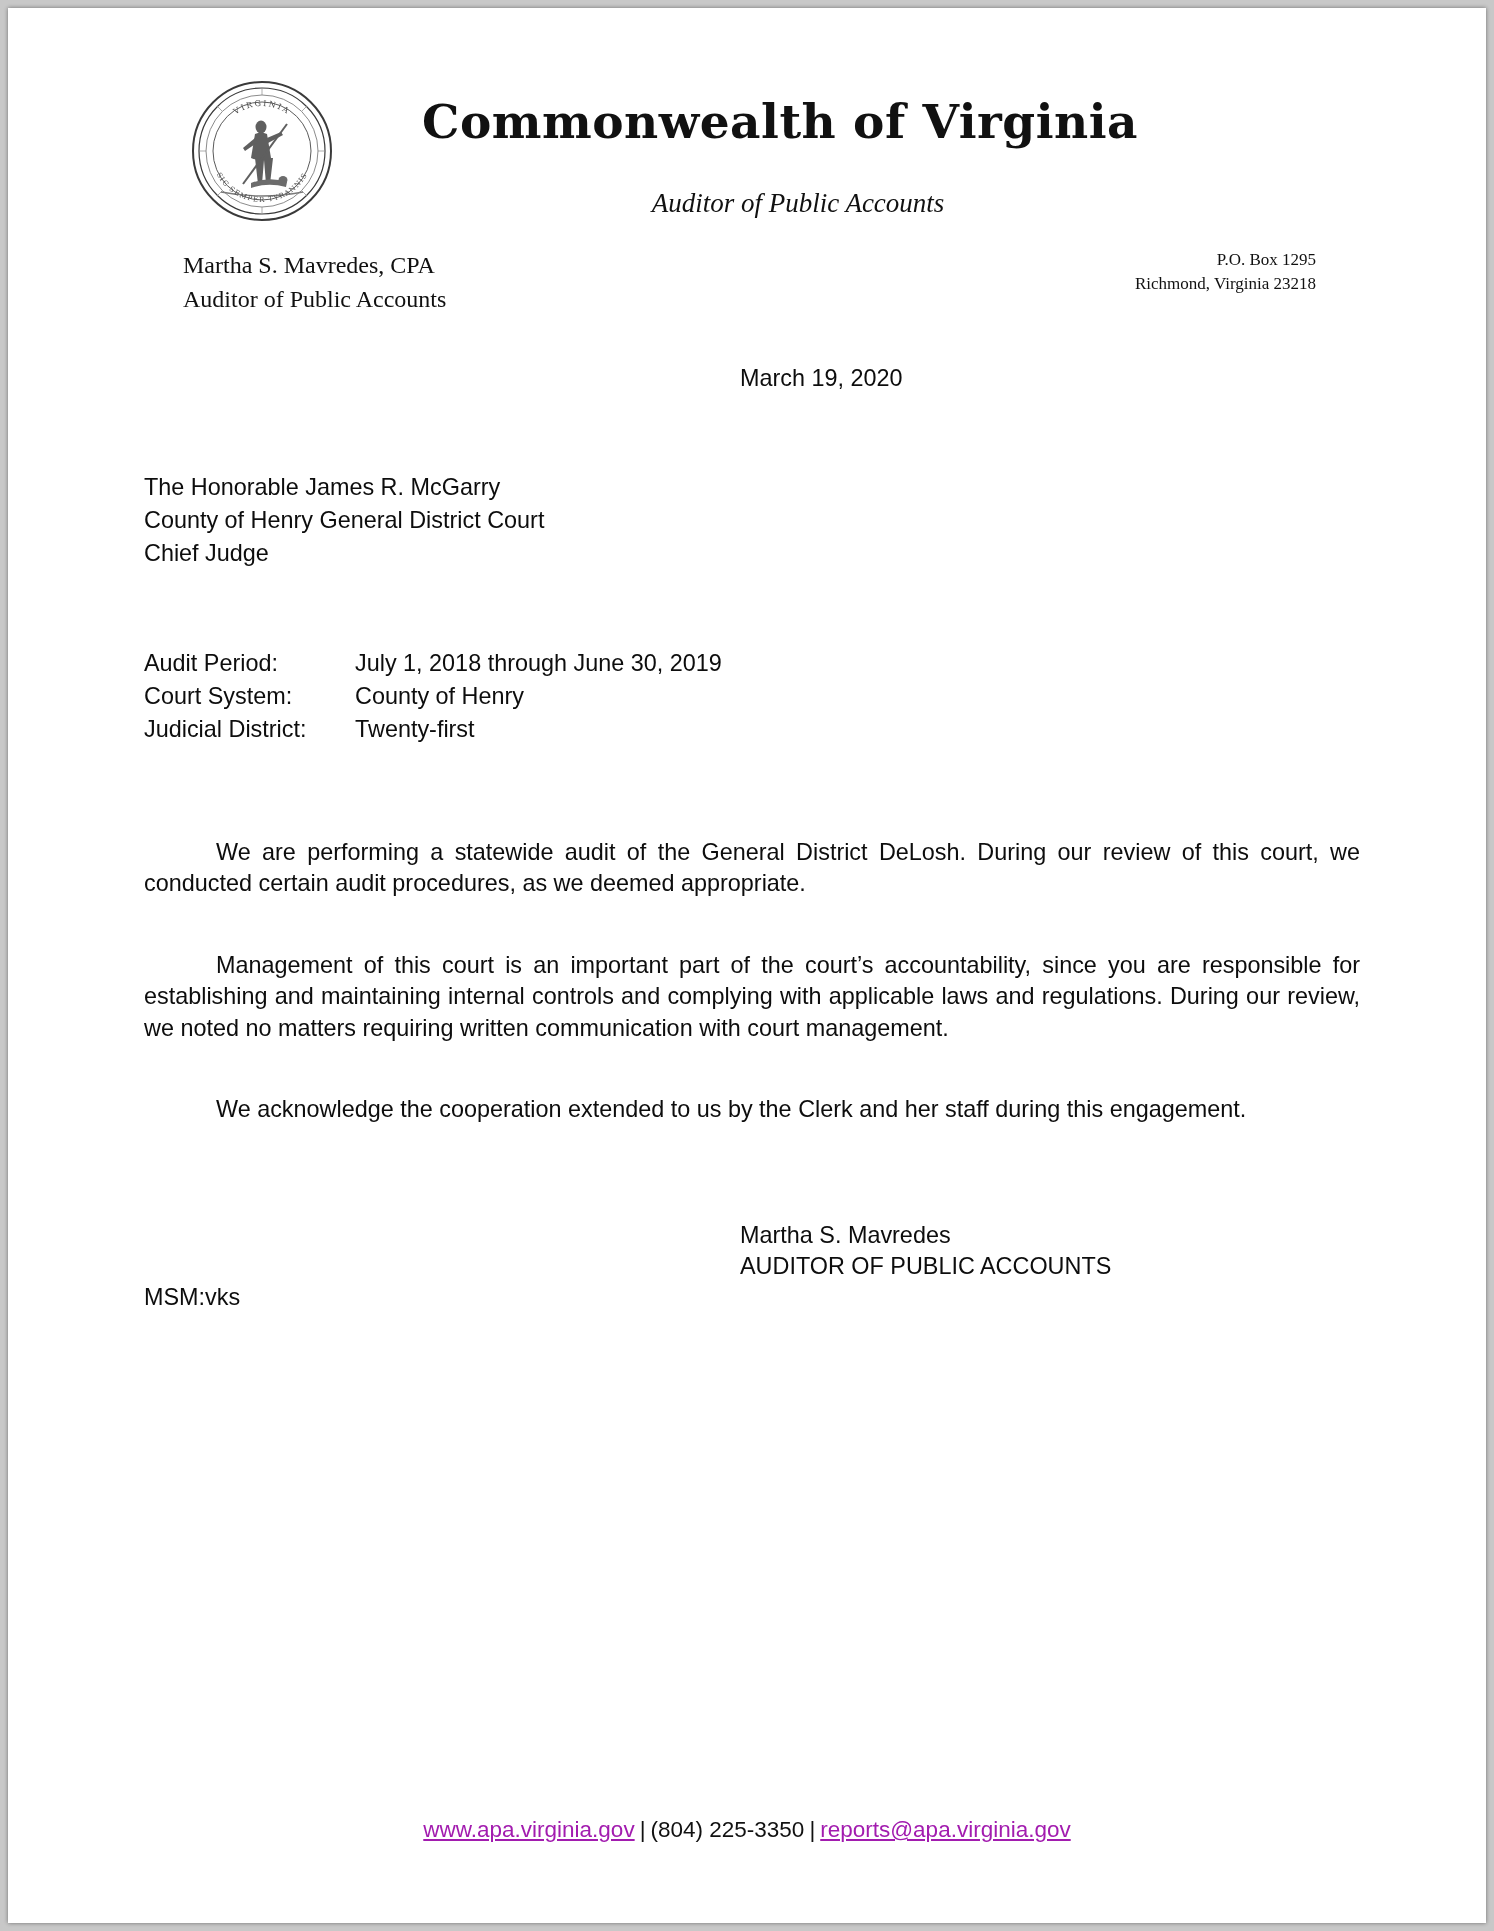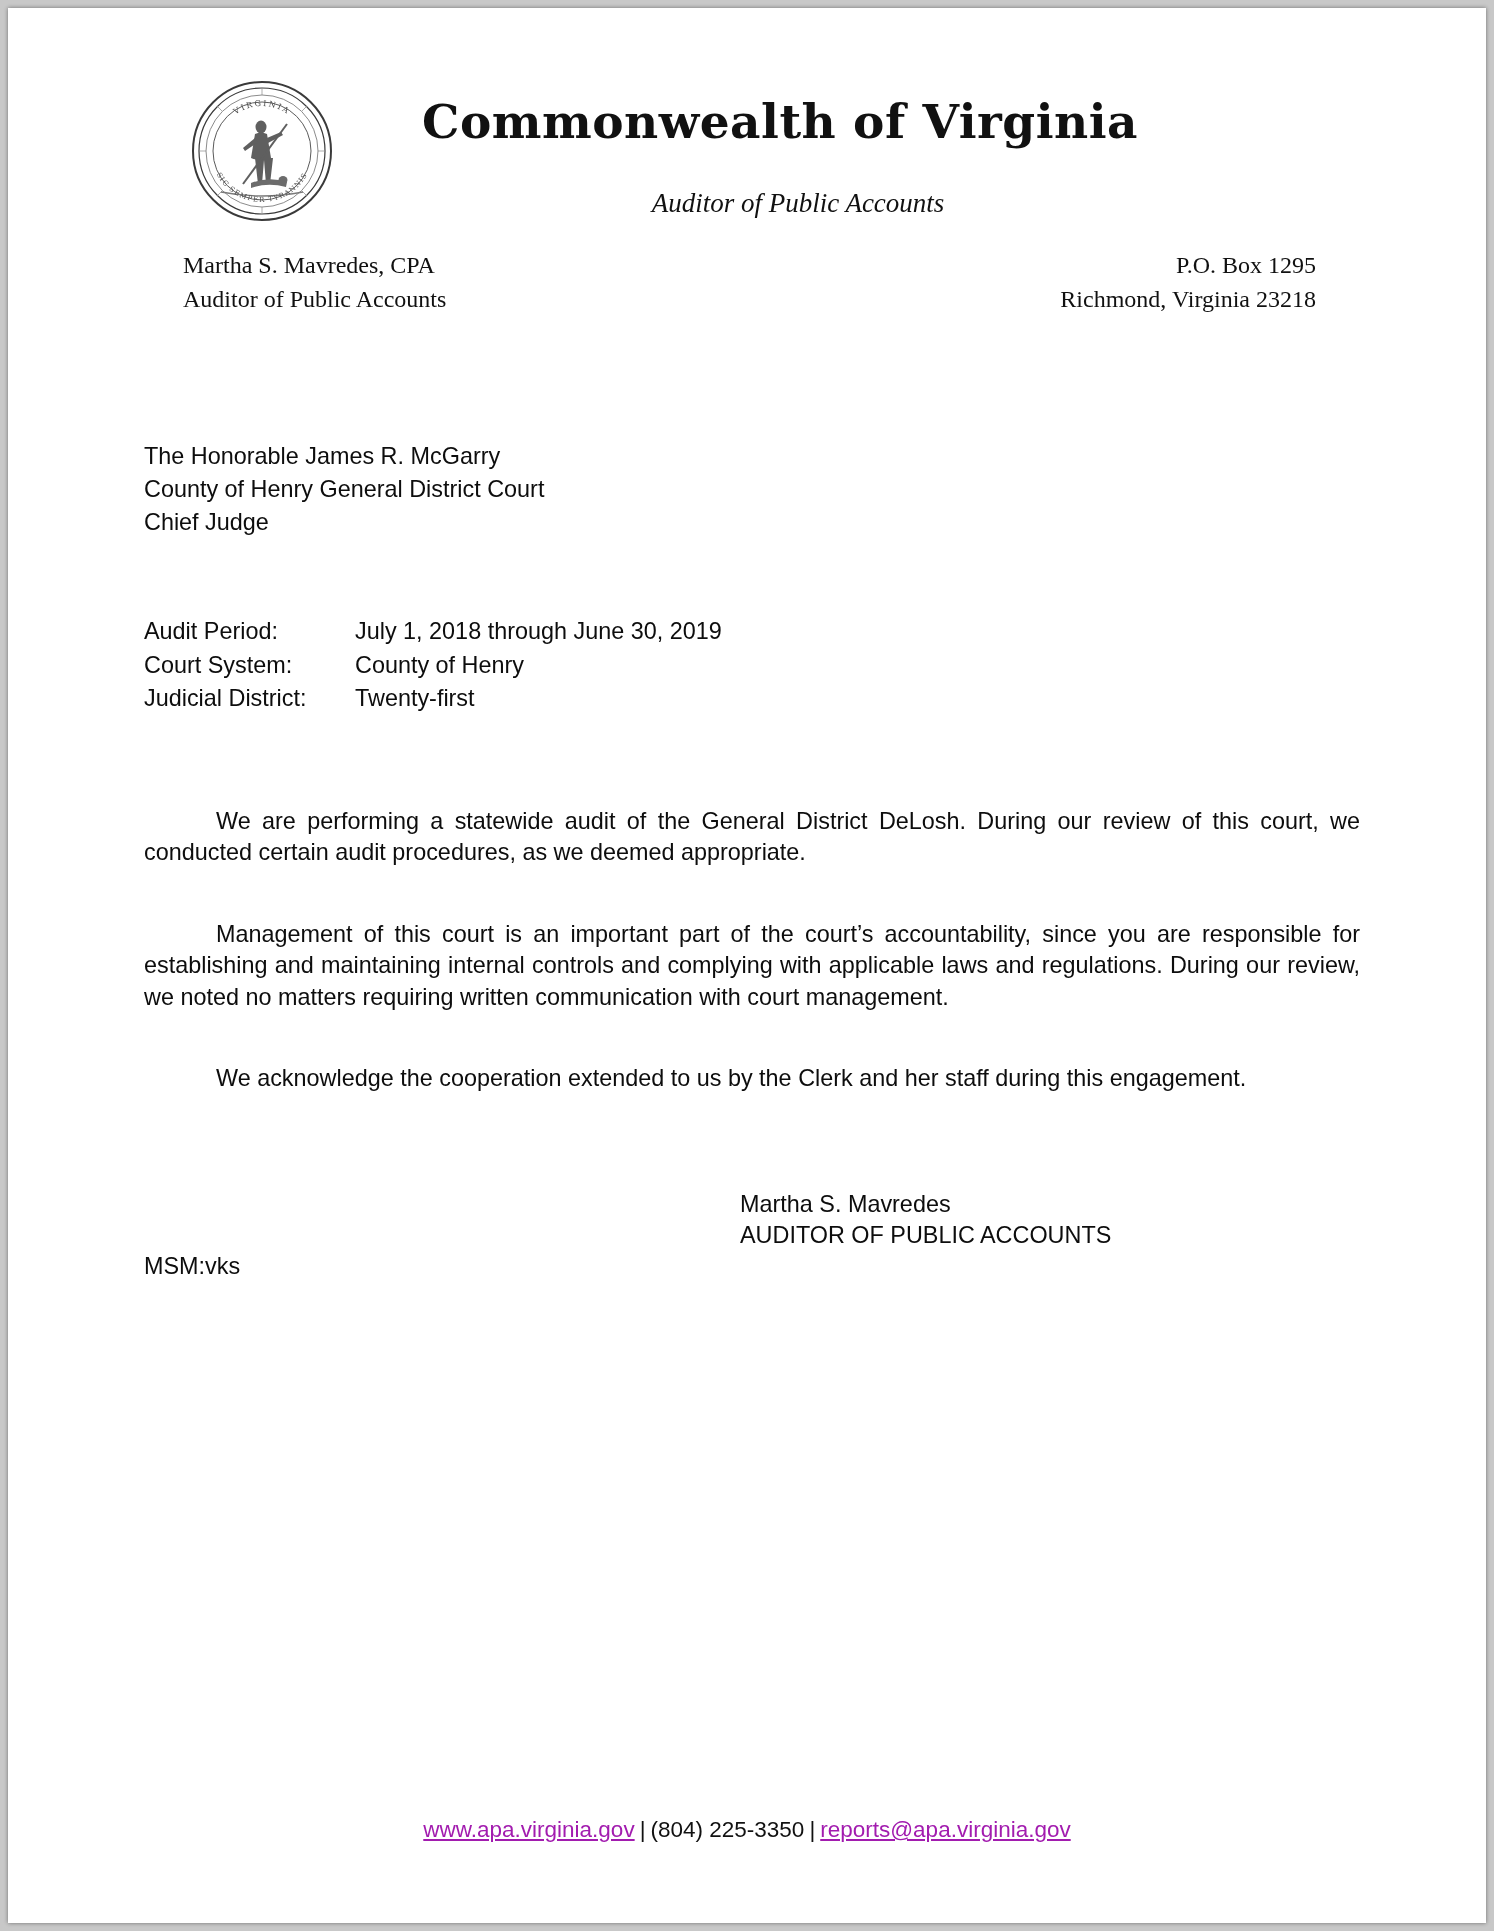--- a/index.html
+++ b/index.html
@@ -80,21 +80,21 @@
     font-size: 24px;
     line-height: 1.42;
     color: #111;
   }
   .lh-right {
     position: absolute;
     right: 170px;
     top: 240px;
     text-align: right;
     font-family: "Liberation Serif", serif;
-    font-size: 24px;
+    font-size: 17px;
     line-height: 1.42;
     color: #111;
     margin-left: 36px;
   }
 
   
   .body-area {
     position: absolute;
     left: 136px;
     top: 355px;
@@ -228,20 +228,21 @@
       </div>
 
       <div class="lh-right">
         <div>P.O. Box 1295</div>
         <div>Richmond, Virginia 23218</div>
       </div>
     </div>
 
     <div class="body-area">
 
+      <div class="date-line">March 19, 2020</div>
 
       <div class="addressee">
         <div>The Honorable James R. McGarry</div>
         <div>County of Henry General District Court</div>
         <div>Chief Judge</div>
       </div>
 
       <div class="meta">
         <div class="meta-row">
           <div class="meta-label">Audit Period:</div>

